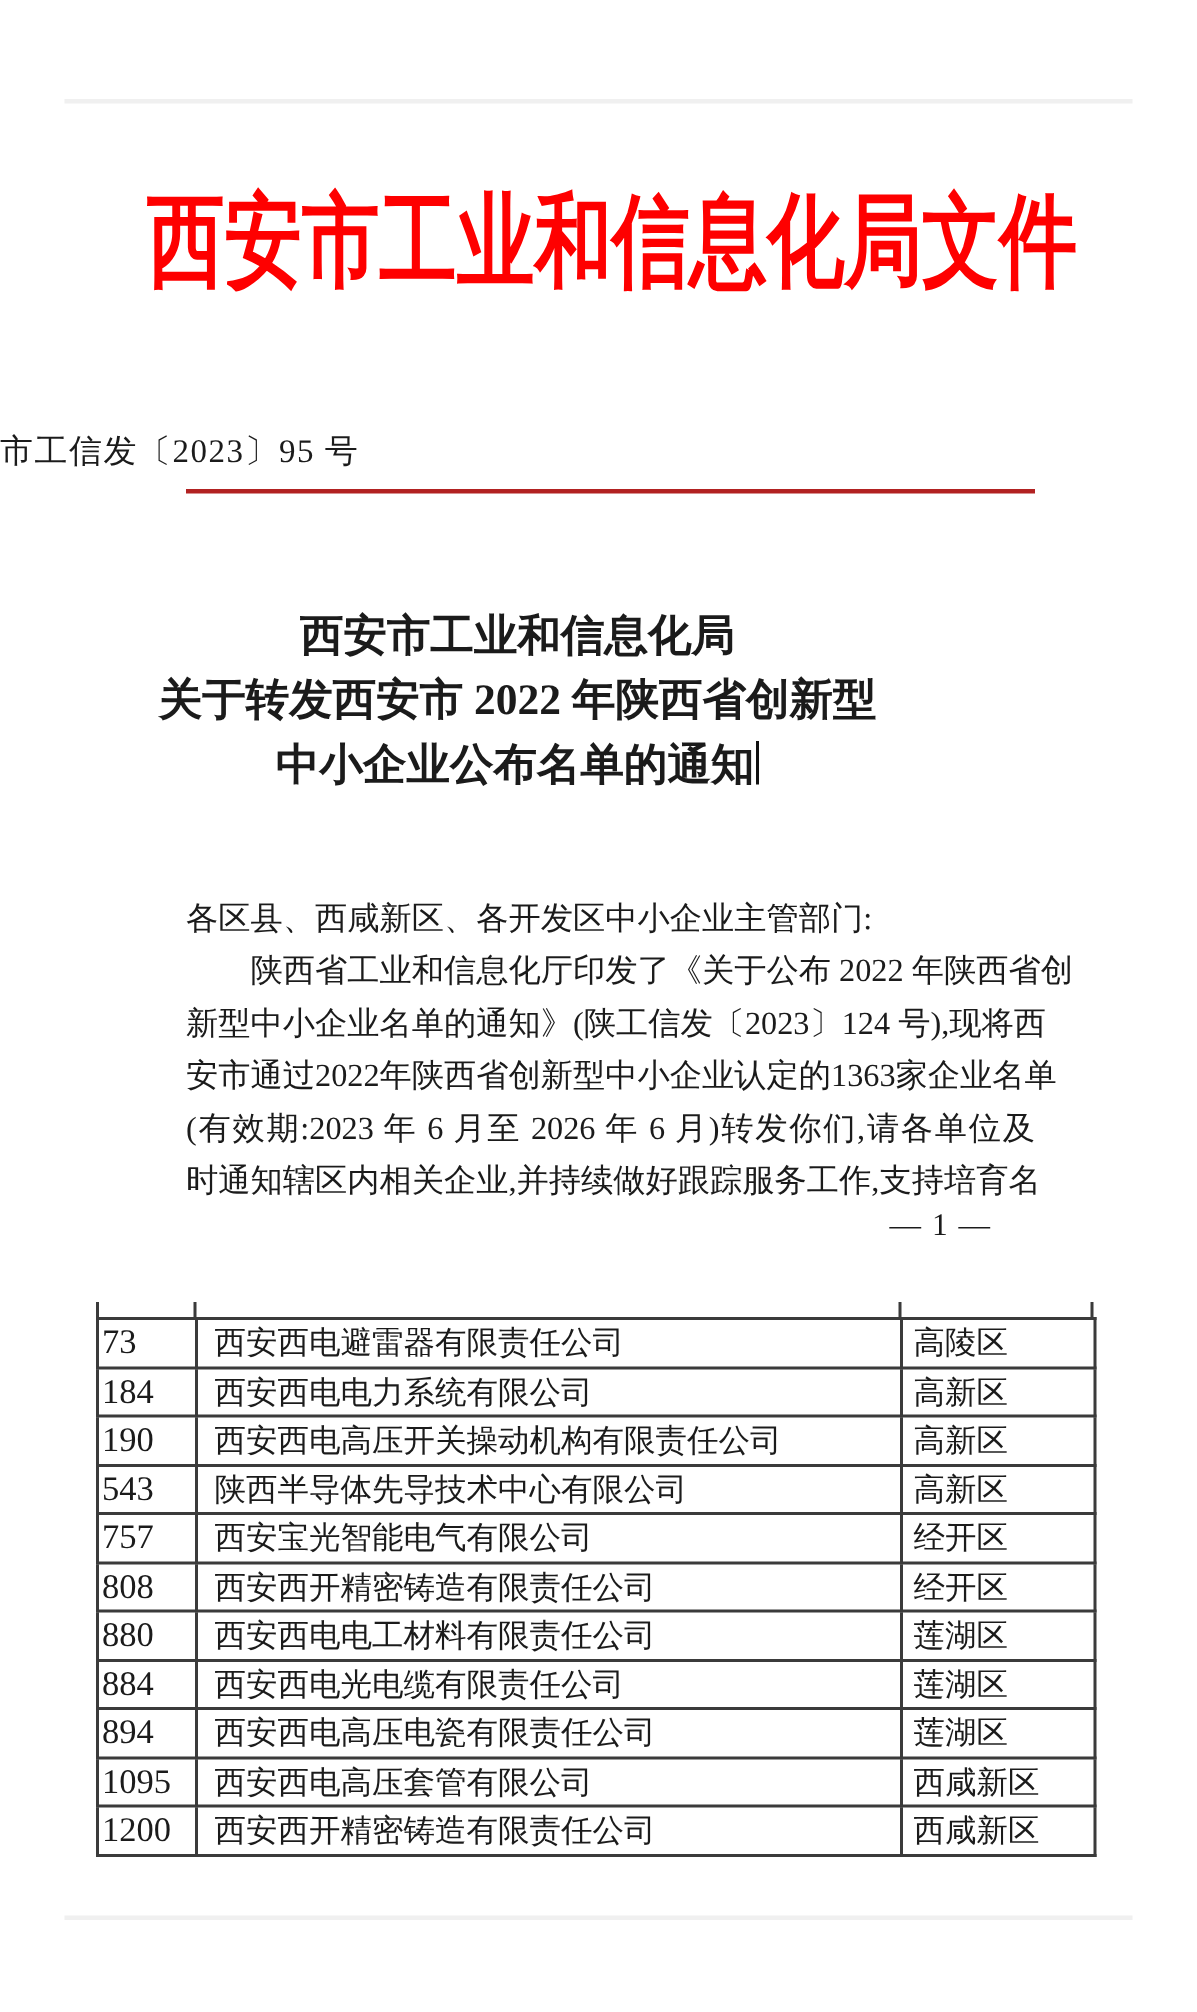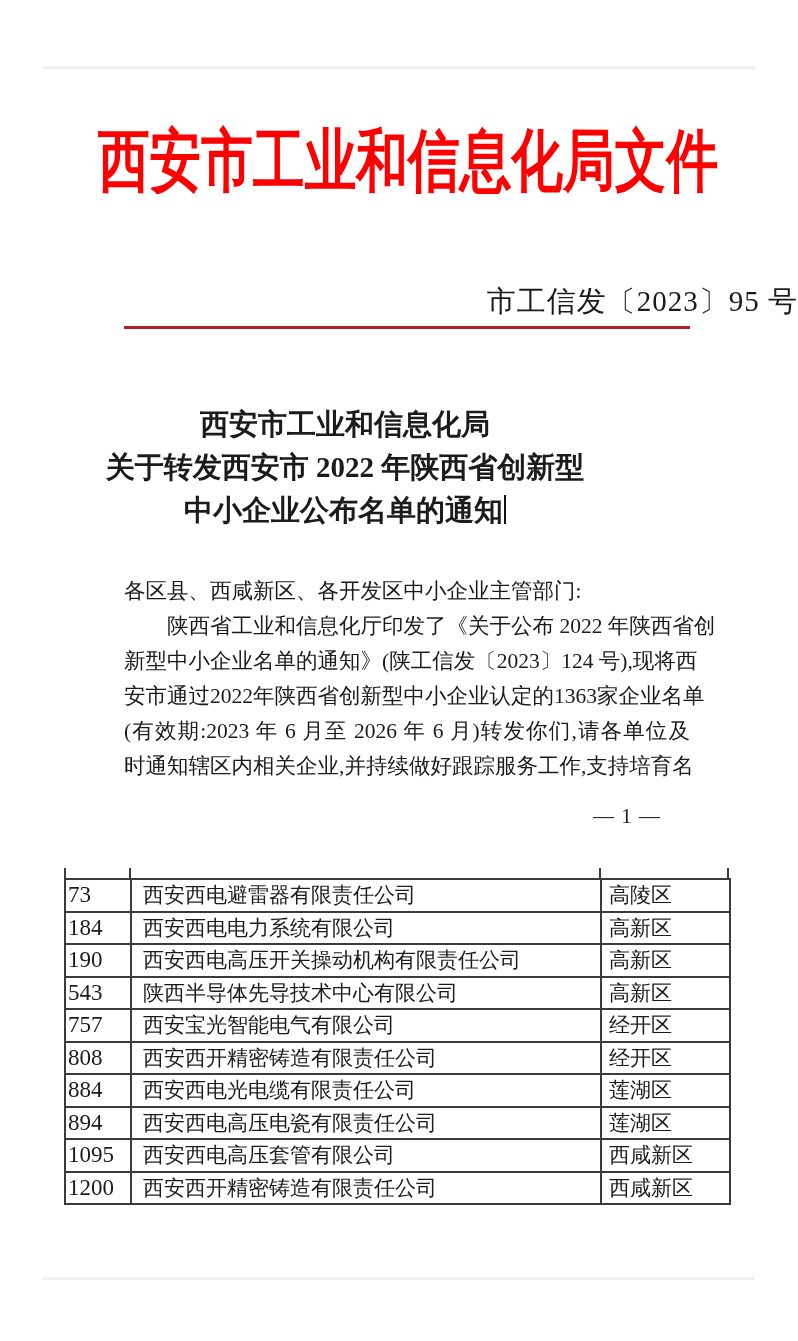--- a/index.html
+++ b/index.html
@@ -43,22 +43,22 @@
     color: var(--header-red, #fe0000);
     transform: scaleX(0.76);
     transform-origin: 50% 50%;
     letter-spacing: 0px;
   }
   .doc-number {
     position: absolute;
     left: 0;
     top: 287px;
     width: 798px;
-    text-align: right;
-    font-size: 29px;
+    text-align: left;
+    font-size: 22px;
     line-height: 28px;
     letter-spacing: 1px;
   }
   .red-rule {
     position: absolute;
     left: 124px;
     top: 326px;
     width: 566px;
     height: 3px;
     background: var(--rule-red, #b22222);
@@ -90,20 +90,21 @@
     font-size: 21.5px;
     line-height: 35px;
   }
   .body-line {
     text-align: justify;
     text-align-last: justify;
     white-space: nowrap;
   }
   .body-line:nth-of-type(1) {
     text-align-last: left;
+    margin-top: 21px;
   }
   .body-line:nth-of-type(2) {
     text-indent: 43px;
   }
   .page-number {
     position: absolute;
     left: 557px;
     top: 803px;
     width: 140px;
     text-align: center;
@@ -225,20 +226,25 @@
           <td class="c-company">西安宝光智能电气有限公司</td>
           <td class="c-district">经开区</td>
         </tr>
 
         <tr>
           <td class="c-no">808</td>
           <td class="c-company">西安西开精密铸造有限责任公司</td>
           <td class="c-district">经开区</td>
         </tr>
 
+        <tr>
+          <td class="c-no">880</td>
+          <td class="c-company">西安西电电工材料有限责任公司</td>
+          <td class="c-district">莲湖区</td>
+        </tr>
 
         <tr>
           <td class="c-no">884</td>
           <td class="c-company">西安西电光电缆有限责任公司</td>
           <td class="c-district">莲湖区</td>
         </tr>
 
 
         <tr>
           <td class="c-no">894</td>

